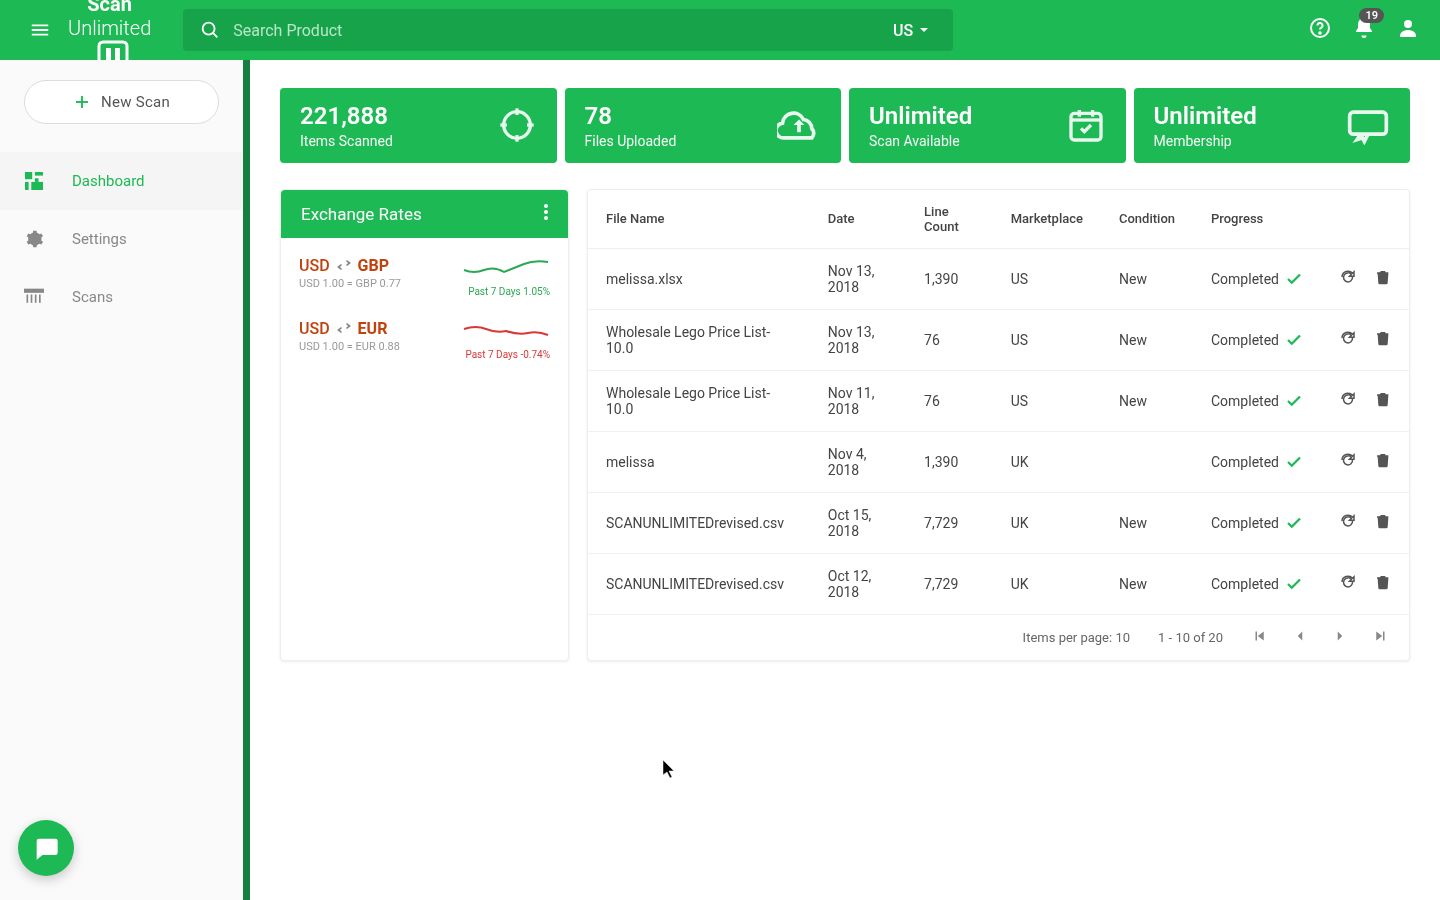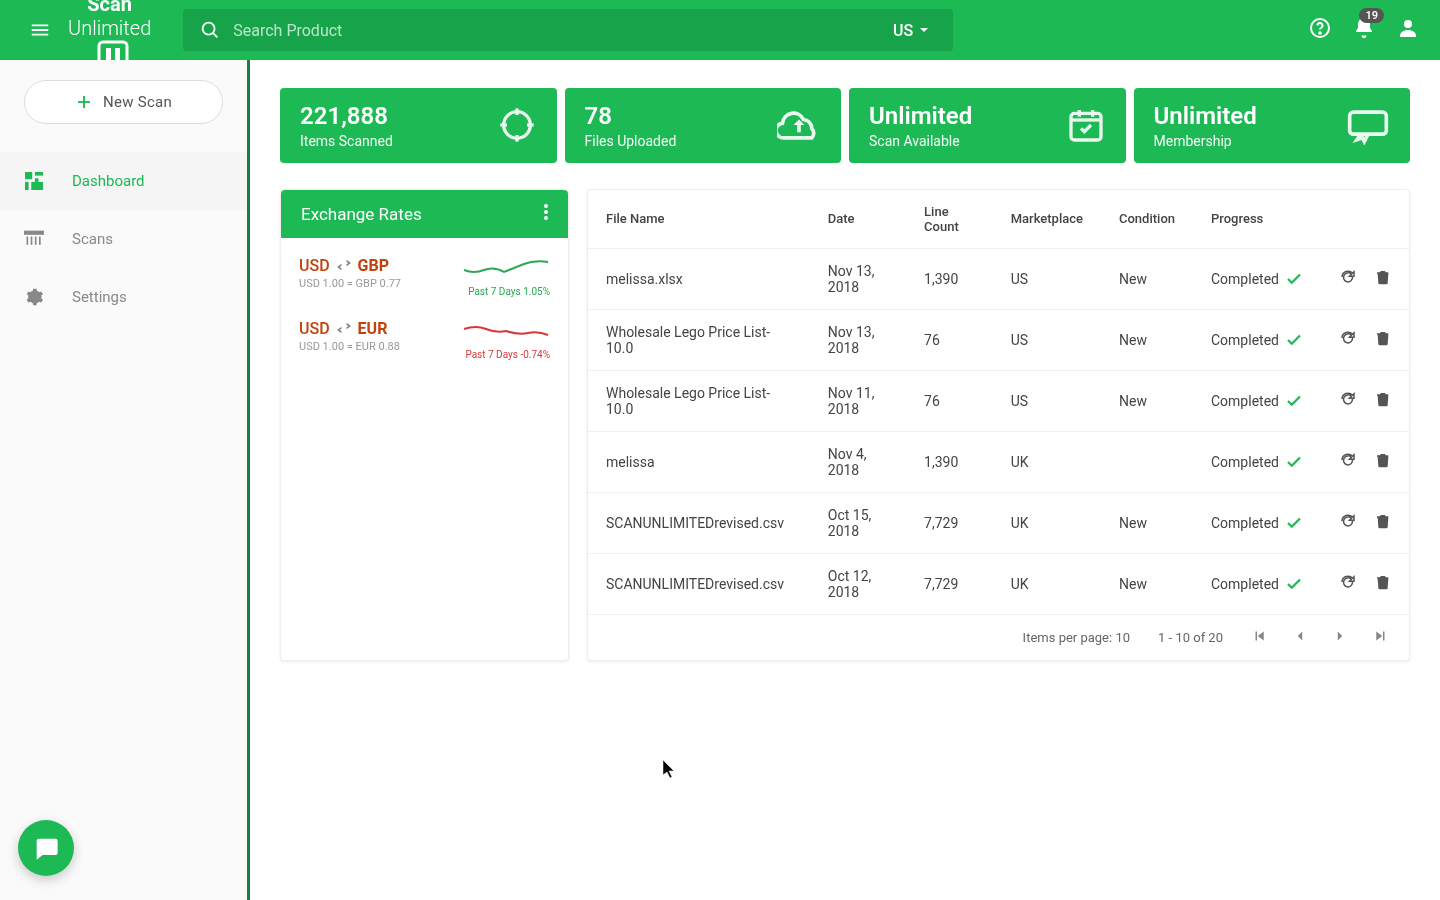--- a/index.html
+++ b/index.html
@@ -16,21 +16,21 @@
     .search-input { flex: 1; margin-left: 12px; font-size: 16px; color: #b8e6c8; }
     .region-sel { display: flex; align-items: center; gap: 6px; font-size: 16px; cursor: pointer; font-weight: 500; margin-right: 8px; }
     .hdr-icons { display: flex; align-items: center; gap: 20px; margin-left: auto; }
     .hdr-icon { cursor: pointer; position: relative; }
     .badge { position: absolute; top: -8px; right: -8px; background: #555; color: white; font-size: 11px; font-weight: 600; border-radius: 10px; padding: 1px 6px; }
 
     
     .container { display: flex; height: calc(900px - 60px); }
 
     
-    .sidebar { width: 250px; border-right: 3px solid #15803d; padding-top: 20px; background: #fafafa; position: relative; }
+    .sidebar { width: 250px; border-right: 7px solid #15803d; padding-top: 20px; background: #fafafa; position: relative; }
     .new-scan-btn { margin: 0 24px 28px; height: 44px; border: 1px solid #ddd; border-radius: 22px; display: flex; align-items: center; justify-content: center; gap: 10px; color: #555; font-size: 15px; cursor: pointer; background: white; font-weight: 400; letter-spacing: 0.3px; }
     .nav-item { display: flex; align-items: center; gap: 28px; padding: 0 24px; height: 58px; color: #888; font-size: 15px; cursor: pointer; }
     .nav-item.active { color: #1db954; background: #f5f5f5; }
     .nav-icon { width: 20px; height: 20px; display: flex; align-items: center; justify-content: center; }
     .chat-bubble { position: absolute; bottom: 24px; left: 18px; width: 56px; height: 56px; background: #1db954; border-radius: 50%; display: flex; align-items: center; justify-content: center; cursor: pointer; box-shadow: 0 4px 12px rgba(0,0,0,0.2); }
 
     
     .main { flex: 1; padding: 28px 30px; overflow: auto; background: #fff; }
     .welcome { font-size: 30px; color: #888; font-weight: 400; margin-bottom: 28px; }
 
@@ -147,37 +147,37 @@
             <rect x="11" y="0" width="9" height="4"></rect>
             <rect x="11" y="7" width="4" height="4"></rect>
             <rect x="0" y="11" width="4" height="9"></rect>
             <rect x="7" y="11" width="13" height="9"></rect>
           </svg>
       </span>
       <span>Dashboard</span>
     </div>
     <div class="nav-item">
       <span class="nav-icon">
+        <svg width="20" height="20" viewBox="0 0 24 24" fill="#888">
+            <path d="M12 8a4 4 0 1 0 0 8 4 4 0 0 0 0-8zm9 4c0-.6-.1-1.2-.2-1.7l2-1.6-2-3.4-2.4 1a8 8 0 0 0-3-1.7L15 2h-4l-.4 2.6a8 8 0 0 0-3 1.7l-2.4-1-2 3.4 2 1.6c-.1.5-.2 1.1-.2 1.7s.1 1.2.2 1.7l-2 1.6 2 3.4 2.4-1a8 8 0 0 0 3 1.7L11 22h4l.4-2.6a8 8 0 0 0 3-1.7l2.4 1 2-3.4-2-1.6c.1-.5.2-1.1.2-1.7z"></path>
+          </svg>
+      </span>
+      <span>Settings</span>
+    </div>
+    <div class="nav-item">
+      <span class="nav-icon">
         <svg width="20" height="18" viewBox="0 0 24 20" fill="#888">
             <rect x="0" y="0" width="24" height="5"></rect>
             <rect x="3" y="7" width="2" height="10"></rect>
             <rect x="8" y="7" width="2" height="10"></rect>
             <rect x="13" y="7" width="2" height="10"></rect>
             <rect x="18" y="7" width="2" height="10"></rect>
           </svg>
       </span>
       <span>Scans</span>
-    </div>
-    <div class="nav-item">
-      <span class="nav-icon">
-        <svg width="20" height="20" viewBox="0 0 24 24" fill="#888">
-            <path d="M12 8a4 4 0 1 0 0 8 4 4 0 0 0 0-8zm9 4c0-.6-.1-1.2-.2-1.7l2-1.6-2-3.4-2.4 1a8 8 0 0 0-3-1.7L15 2h-4l-.4 2.6a8 8 0 0 0-3 1.7l-2.4-1-2 3.4 2 1.6c-.1.5-.2 1.1-.2 1.7s.1 1.2.2 1.7l-2 1.6 2 3.4 2.4-1a8 8 0 0 0 3 1.7L11 22h4l.4-2.6a8 8 0 0 0 3-1.7l2.4 1 2-3.4-2-1.6c.1-.5.2-1.1.2-1.7z"></path>
-          </svg>
-      </span>
-      <span>Settings</span>
     </div>
     <div class="chat-bubble">
       <svg width="28" height="28" viewBox="0 0 24 24" fill="white">
           <path d="M4 4h16a2 2 0 0 1 2 2v10a2 2 0 0 1-2 2H9l-5 4V6a2 2 0 0 1 2-2z"></path>
         </svg>
     </div>
   </div>
 
   <div class="main">
 

